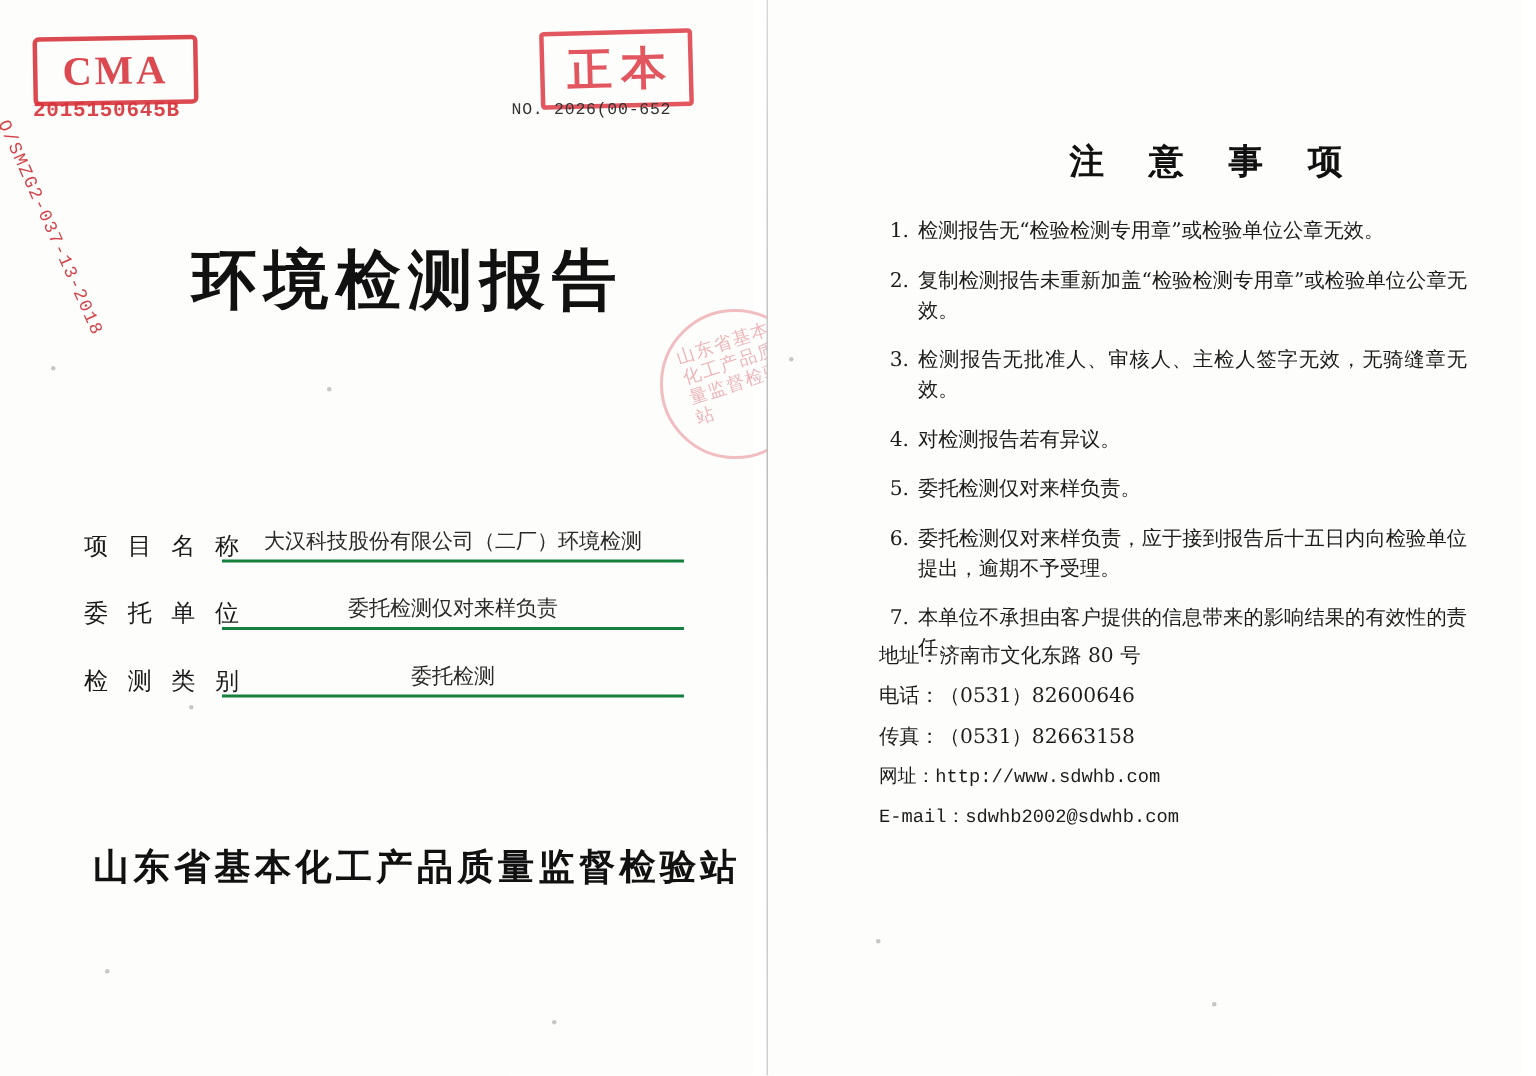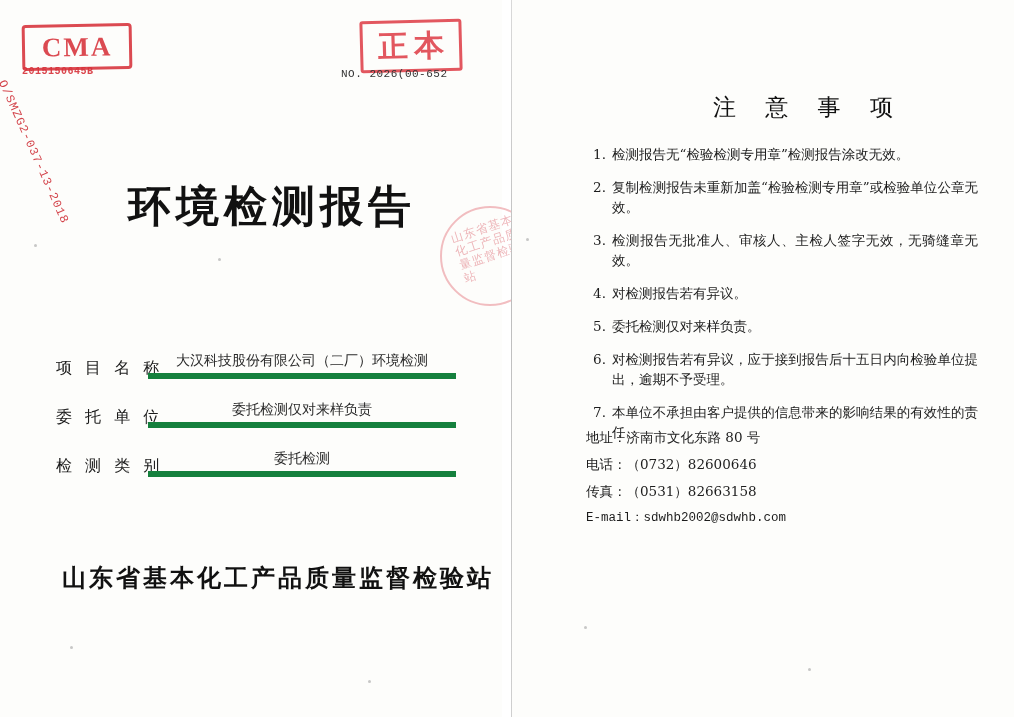--- a/index.html
+++ b/index.html
@@ -54,21 +54,21 @@
     letter-spacing: 2px;
     transform: rotate(-1deg);
     opacity: .88;
   }
   .cma-number {
     position: absolute;
     left: 22px;
     top: 66px;
     color: #d7323a;
     font-family: "Liberation Mono", monospace;
-    font-size: 10px;
+    font-size: 14px;
     font-weight: bold;
     letter-spacing: .5px;
     opacity: .9;
   }
   .vertical-code {
     position: absolute;
     left: 8px;
     top: 78px;
     color: #cf3038;
     font-family: "Liberation Mono", monospace;
@@ -113,21 +113,20 @@
   
   .doc-title {
     position: absolute;
     left: 128px;
     top: 158px;
     font-size: 43px;
     font-weight: bold;
     letter-spacing: 5px;
     color: #111;
     font-family: "DejaVu Serif", serif;
-    margin-top: 20px;
   }
 
   
   .round-stamp {
     position: absolute;
     left: 440px;
     top: 206px;
     width: 96px;
     height: 96px;
     border: 2px solid #e88a90;
@@ -162,21 +161,21 @@
   .field-label {
     width: 92px;
     font-size: 16px;
     letter-spacing: 4px;
     color: #1a1a1a;
     white-space: nowrap;
     font-family: "DejaVu Serif", serif;
   }
   .field-value {
     flex: 1;
-    border-bottom: 6px solid #15803d;
+    border-bottom: 2px solid #15803d;
     padding: 0 4px 3px 4px;
     text-align: center;
     font-size: 14px;
     color: #2a2a2a;
     font-family: "DejaVu Serif", serif;
     min-height: 18px;
   }
 
   
   .issuer {
@@ -189,21 +188,21 @@
     color: #111;
     font-family: "DejaVu Serif", serif;
   }
 
   
   .notice-title {
     position: absolute;
     left: 190px;
     top: 92px;
     font-size: 23px;
-    font-weight: normal;
+    font-weight: bold;
     letter-spacing: 11px;
     text-indent: 11px;
     color: #111;
     font-family: "DejaVu Serif", serif;
   }
   .notice-list {
     position: absolute;
     left: 74px;
     top: 144px;
     width: 392px;
@@ -300,51 +299,52 @@
 
 <div class="spine"></div>
 
 <div class="page page-right">
 
   <div class="notice-title">注 意 事 项</div>
 
   <ul class="notice-list">
     <li>
       <span class="num">1.</span>
-      <span>检测报告无“检验检测专用章”检测报告涂改无效。</span>
+      <span>检测报告无“检验检测专用章”或检验单位公章无效。</span>
     </li>
     <li>
       <span class="num">2.</span>
       <span>复制检测报告未重新加盖“检验检测专用章”或检验单位公章无效。</span>
     </li>
     <li>
       <span class="num">3.</span>
       <span>检测报告无批准人、审核人、主检人签字无效，无骑缝章无效。</span>
     </li>
     <li>
       <span class="num">4.</span>
       <span>对检测报告若有异议。</span>
     </li>
     <li>
       <span class="num">5.</span>
       <span>委托检测仅对来样负责。</span>
     </li>
     <li>
       <span class="num">6.</span>
-      <span>对检测报告若有异议，应于接到报告后十五日内向检验单位提出，逾期不予受理。</span>
+      <span>委托检测仅对来样负责，应于接到报告后十五日内向检验单位提出，逾期不予受理。</span>
     </li>
     <li>
       <span class="num">7.</span>
       <span>本单位不承担由客户提供的信息带来的影响结果的有效性的责任。</span>
     </li>
   </ul>
 
   <div class="contact">
     <div class="line">地址：济南市文化东路 80 号</div>
-    <div class="line">电话：（0732）82600646</div>
+    <div class="line">电话：（0531）82600646</div>
     <div class="line">传真：（0531）82663158</div>
+    <div class="line mono">网址：http://www.sdwhb.com</div>
     <div class="line mono">E-mail：sdwhb2002@sdwhb.com</div>
   </div>
 
   <div class="speck" style="left:72px;  top:626px; width:3px; height:3px;"></div>
   <div class="speck" style="left:296px; top:668px; width:3px; height:3px;"></div>
   <div class="speck" style="left:14px;  top:238px; width:3px; height:3px;"></div>
 </div>
 
 </body></html>

